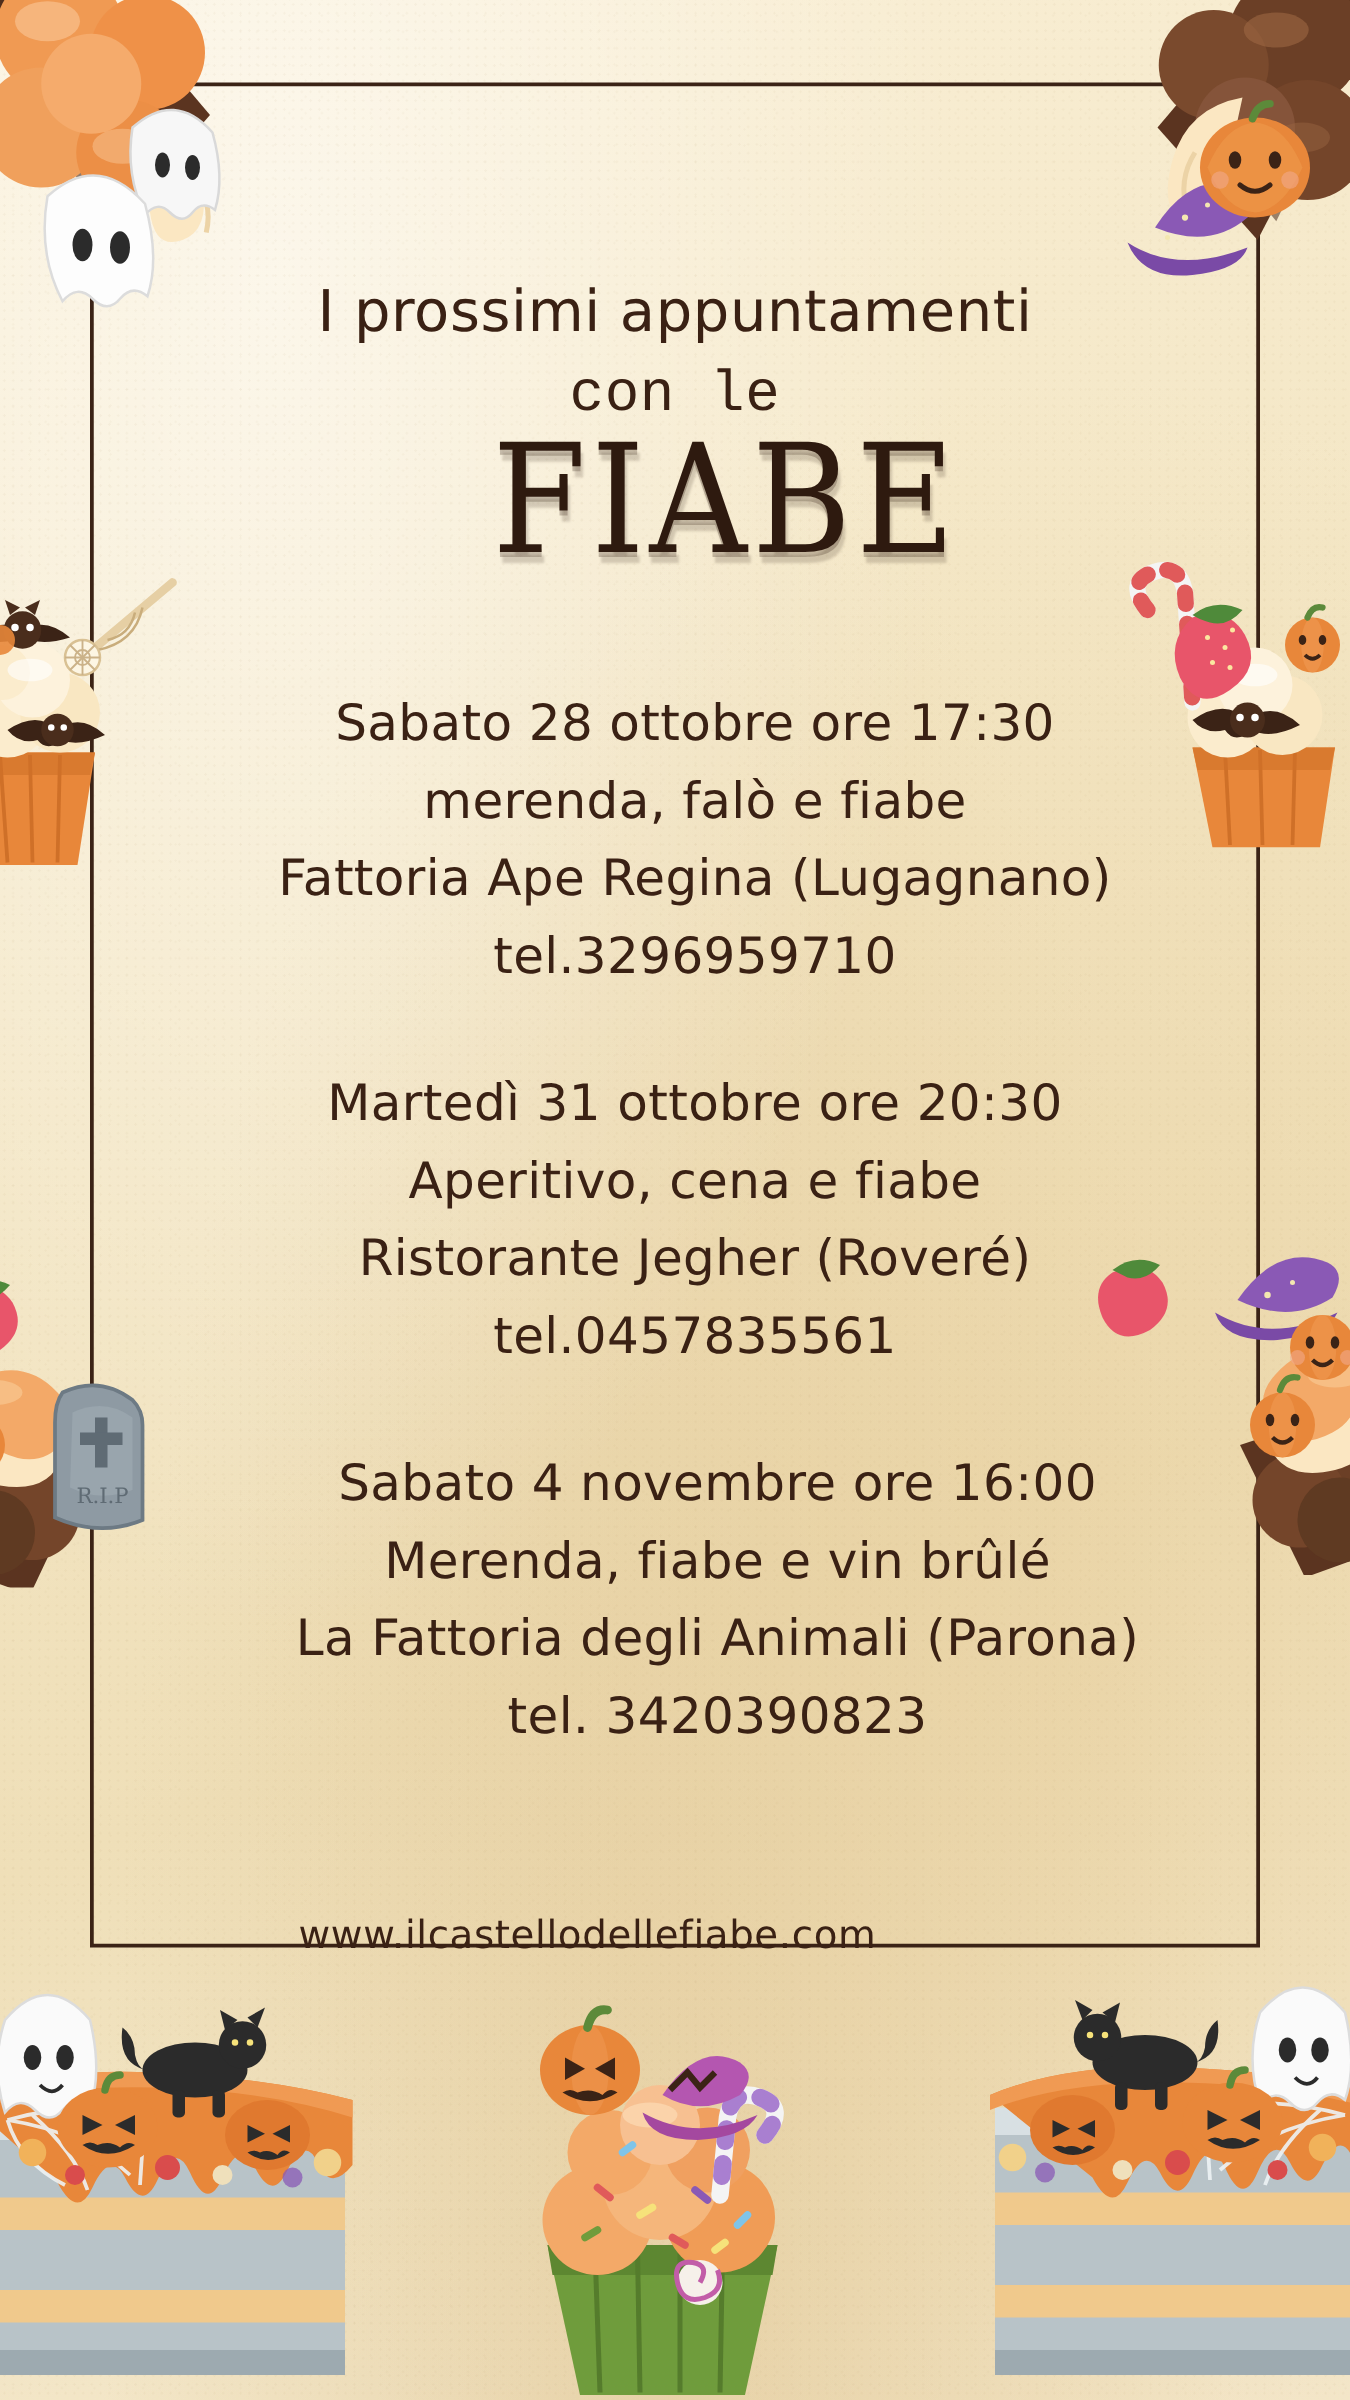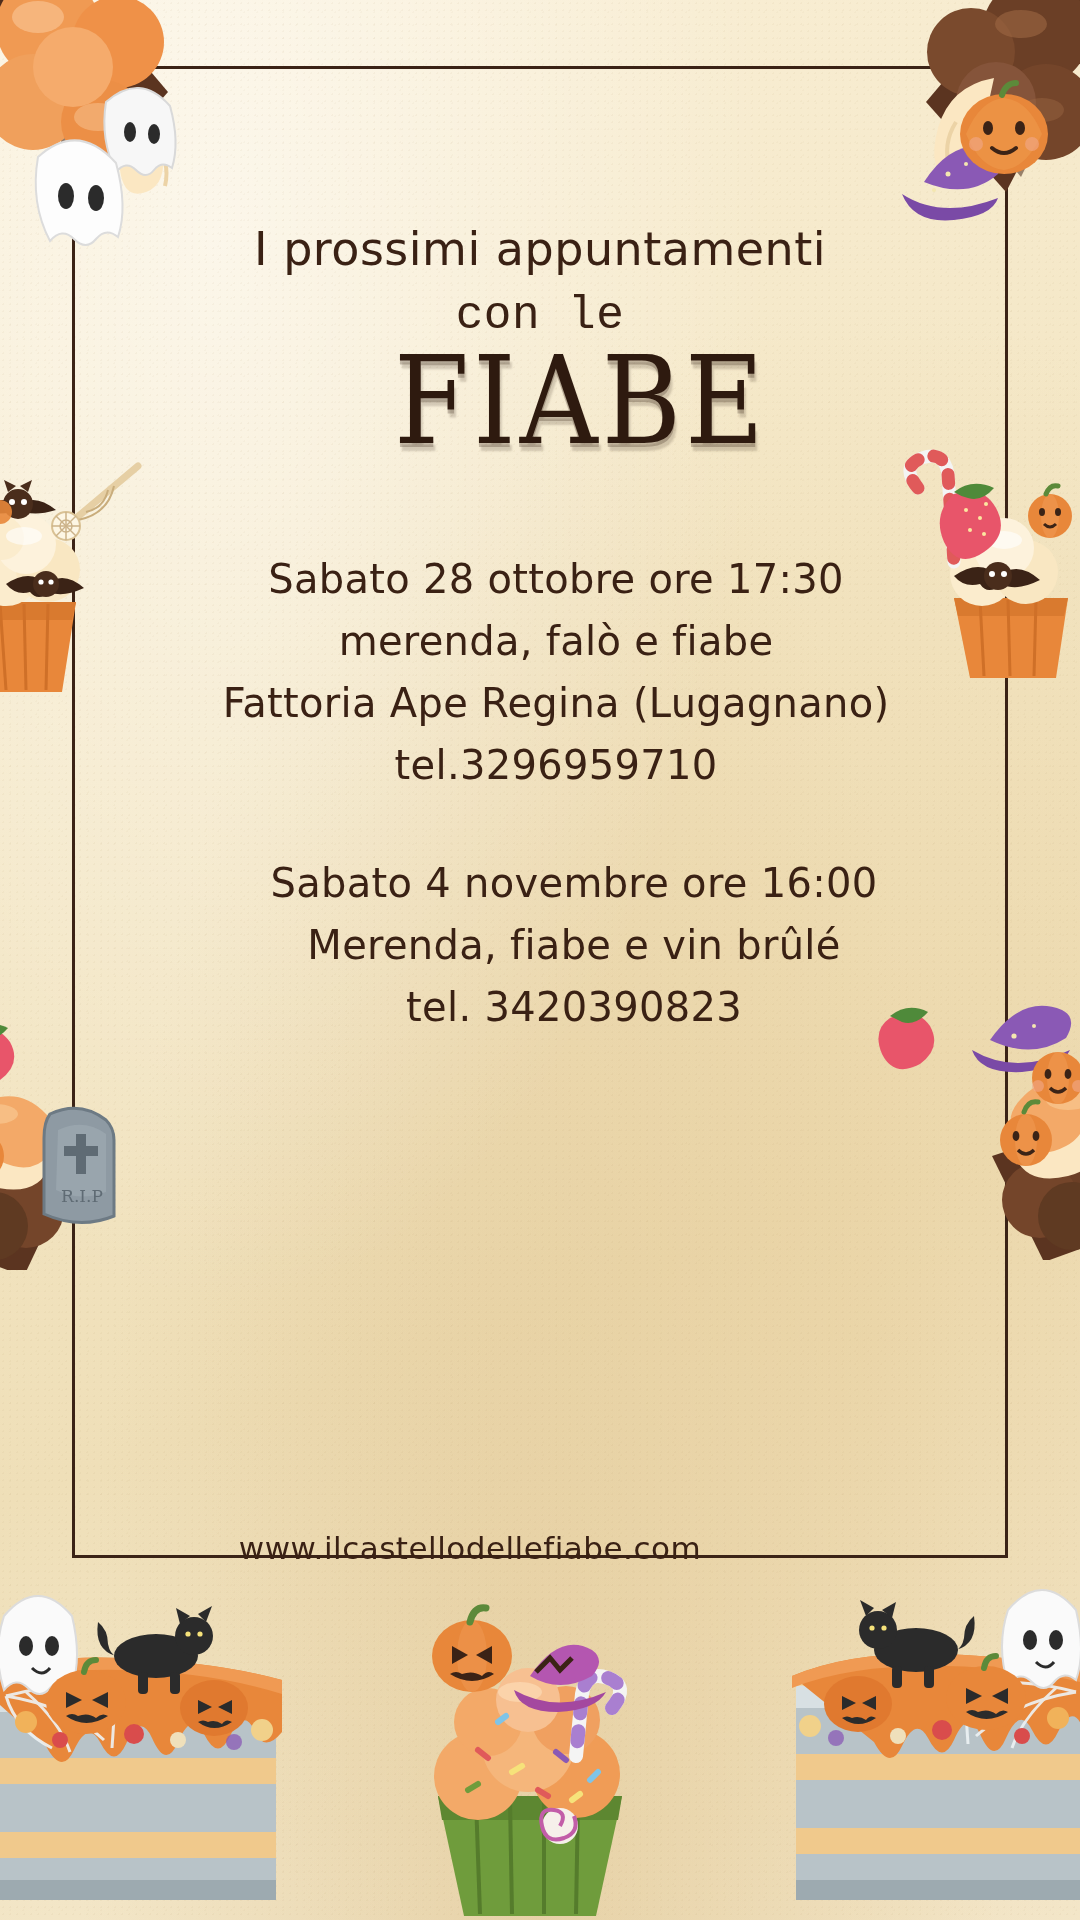--- a/index.html
+++ b/index.html
@@ -168,24 +168,31 @@
 
     <div class="events">
 
       <div class="event">
         <div class="line">Sabato 28 ottobre ore 17:30</div>
         <div class="line">merenda, falò e fiabe</div>
         <div class="line">Fattoria Ape Regina (Lugagnano)</div>
         <div class="line">tel.3296959710</div>
       </div>
 
+      <div class="event">
+        <div class="line">Martedì 31 ottobre ore 20:30</div>
+        <div class="line">Aperitivo, cena e fiabe</div>
+        <div class="line">Ristorante Jegher (Roveré)</div>
+        <div class="line">tel.0457835561</div>
+      </div>
 
       <div class="event">
         <div class="line">Sabato 4 novembre ore 16:00</div>
         <div class="line">Merenda, fiabe e vin brûlé</div>
+        <div class="line">La Fattoria degli Animali (Parona)</div>
         <div class="line">tel. 3420390823</div>
       </div>
 
     </div>
 
     <div class="website">www.ilcastellodellefiabe.com</div>
 
   </div>
 
   <svg class="deco" id="deco-tl" viewBox="0 0 300 300">

